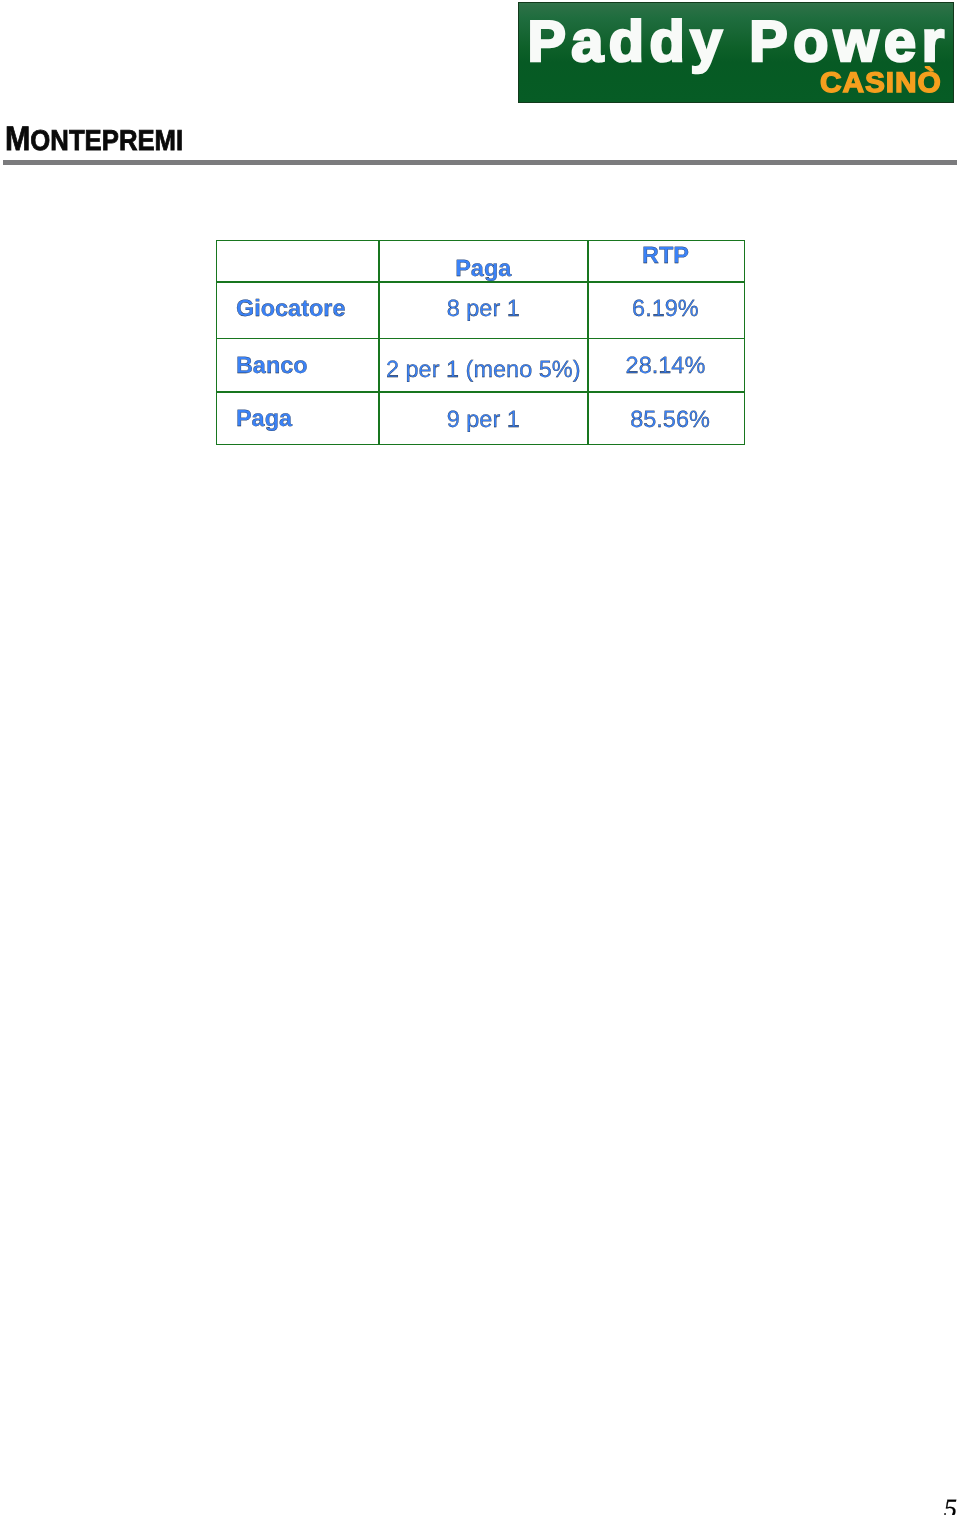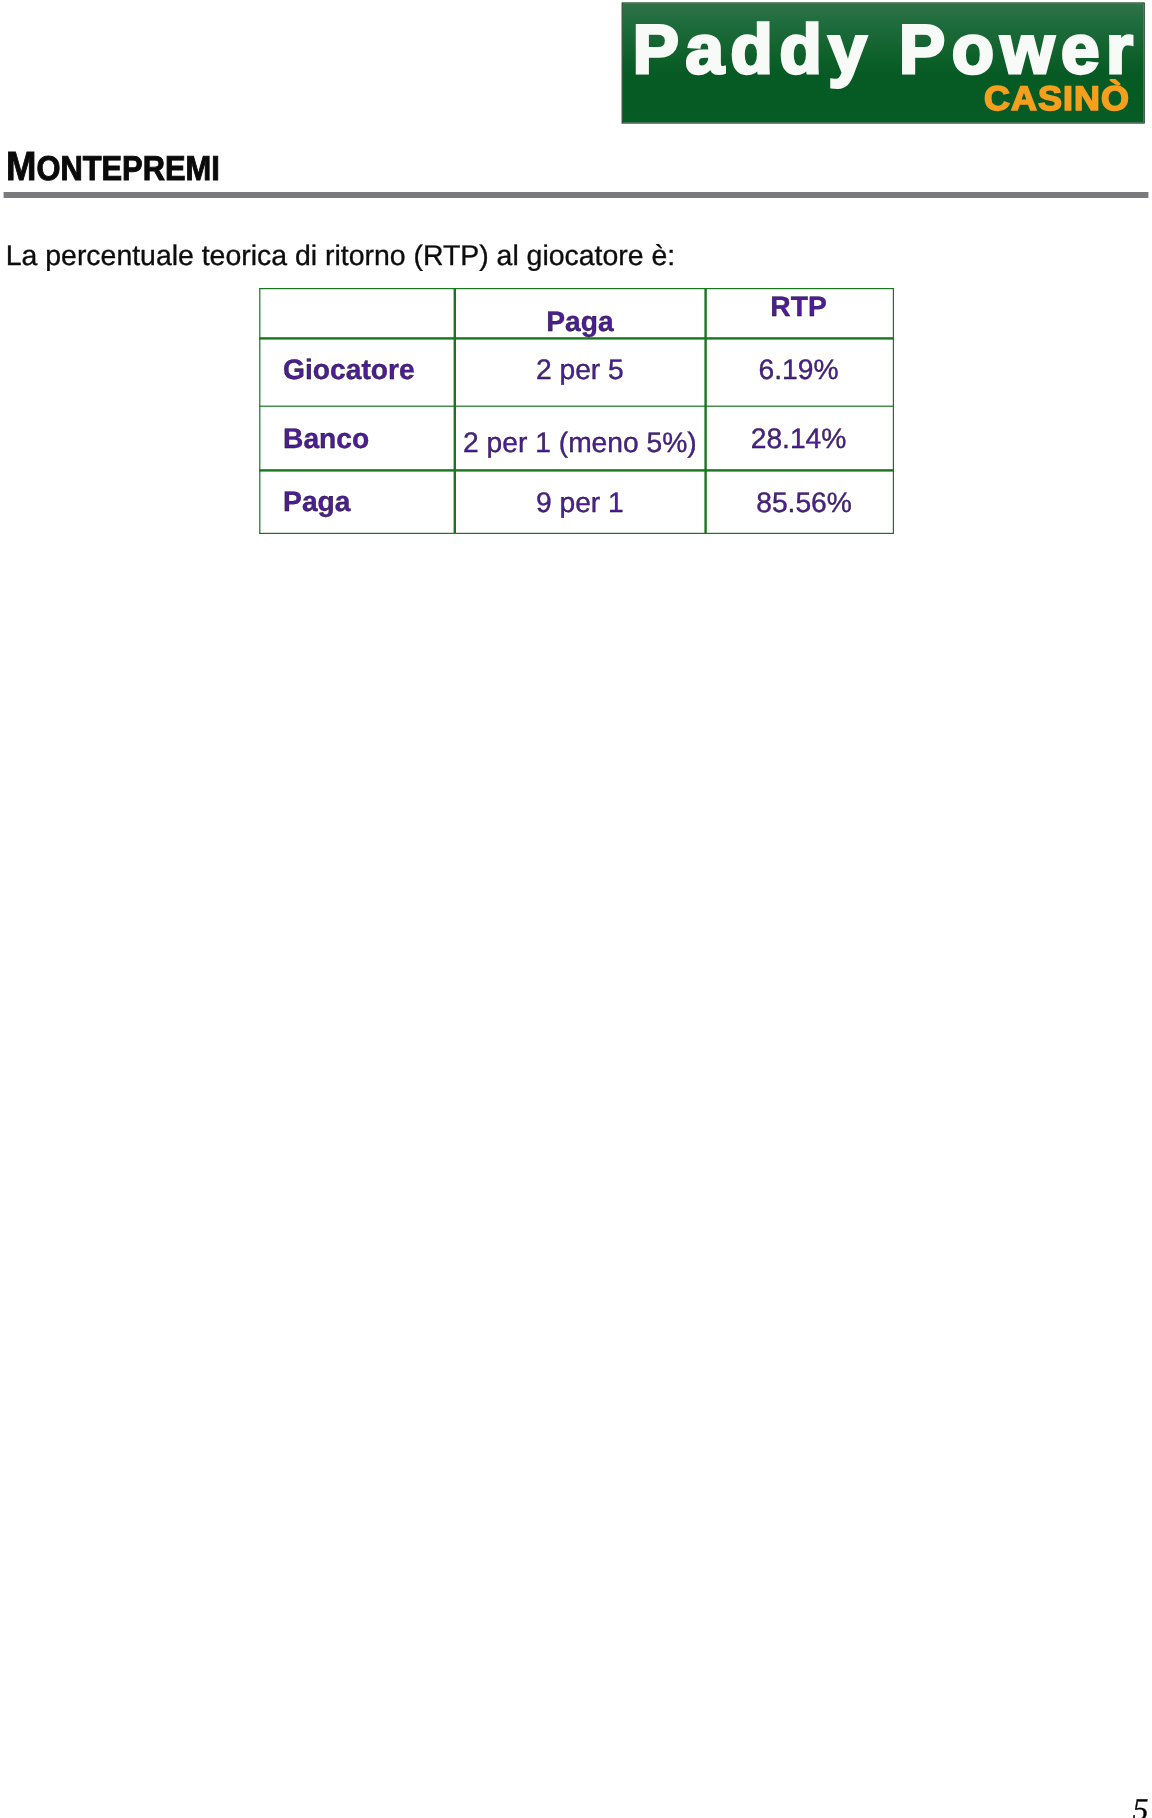--- a/index.html
+++ b/index.html
@@ -104,21 +104,21 @@
   }
 
   
   .rtp {
     position: absolute;
     left: 215.5px;
     top: 239.5px;
     width: 528.5px;
     height: 154px;
     font-size: 23.5px;
-    color: #4c1d95;
+    color: #3b82f6;
   }
   .rtp .grid { position: absolute; inset: 0; }
   .rtp .gline { position: absolute; background: #18761f; }
   .rtp .gh { left: 0; width: 529.4px; height: 1.9px; }
   .rtp .gv { top: 0; height: 205.7px; width: 1.9px; }
   .rtp .cell {
     position: absolute;
     white-space: nowrap;
     line-height: 1;
     -webkit-text-stroke: 0.28px #111;
@@ -143,41 +143,40 @@
 <div class="page">
 
   <div class="logo">
     <div class="logo-word">Paddy Power</div>
     <div class="logo-casino">CASINÒ</div>
   </div>
 
   <div class="heading"><span>M</span><span class="sc">ONTEPREMI</span></div>
   <div class="rule"></div>
 
-  <div class="para">La percentuale teorica di ritorno (RTP) al giocatore è:</div>
 
   <div class="rtp">
     <div class="grid">
       <div class="gline gh" style="top:0"></div>
       <div class="gline gh" style="top:41.5px"></div>
       <div class="gline gh" style="top:98px"></div>
       <div class="gline gh" style="top:151.5px"></div>
       <div class="gline gh" style="top:204px"></div>
       <div class="gline gv" style="left:0"></div>
       <div class="gline gv" style="left:162.7px"></div>
       <div class="gline gv" style="left:371.4px"></div>
       <div class="gline gv" style="left:528px"></div>
     </div>
 
     <div class="cell ctr" style="left:0;width:162.7px;top:17.4px"></div>
     <div class="cell ctr b" style="left:162.7px;width:210.1px;top:17.4px">Paga</div>
     <div class="cell ctr b" style="left:371.4px;width:157.1px;top:4px">RTP</div>
 
     <div class="cell b" style="left:20.4px;top:57.7px">Giocatore</div>
-    <div class="cell ctr" style="left:162.7px;width:210.1px;top:57.9px">2 per 5</div>
+    <div class="cell ctr" style="left:162.7px;width:210.1px;top:57.9px">8 per 1</div>
     <div class="cell ctr" style="left:371.4px;width:157.1px;top:57.9px">6.19%</div>
 
     <div class="cell b" style="left:20.4px;top:114.2px">Banco</div>
     <div class="cell ctr" style="left:162.7px;width:210.1px;top:118px">2 per 1 (meno 5%)</div>
     <div class="cell ctr" style="left:371.4px;width:157.1px;top:114.9px">28.14%</div>
 
     <div class="cell b" style="left:20.4px;top:167.9px">Paga</div>
     <div class="cell ctr" style="left:162.7px;width:210.1px;top:168.1px">9 per 1</div>
     <div class="cell ctr" style="left:376px;width:157.1px;top:168.1px">85.56%</div>
   </div>

